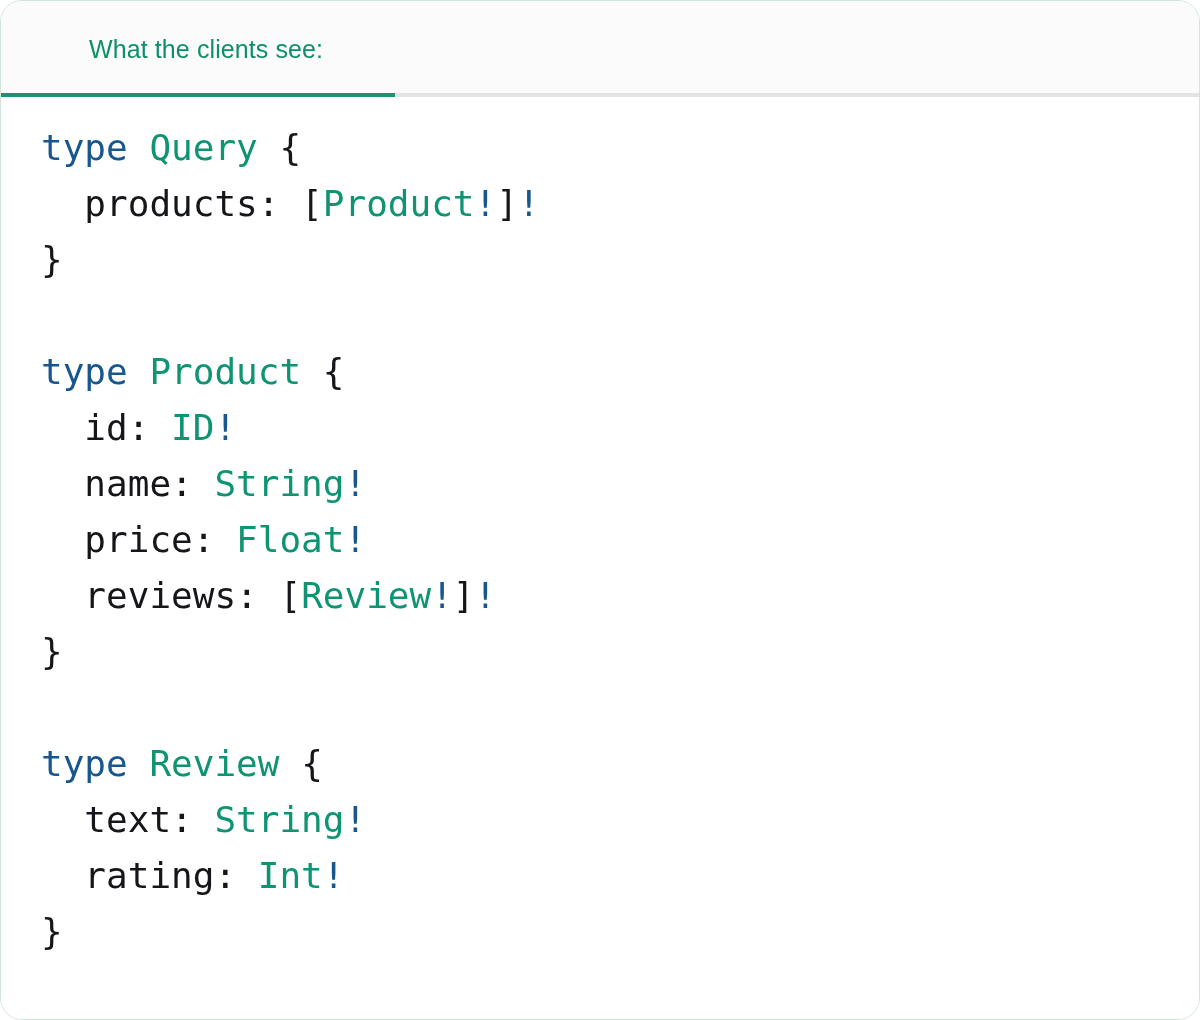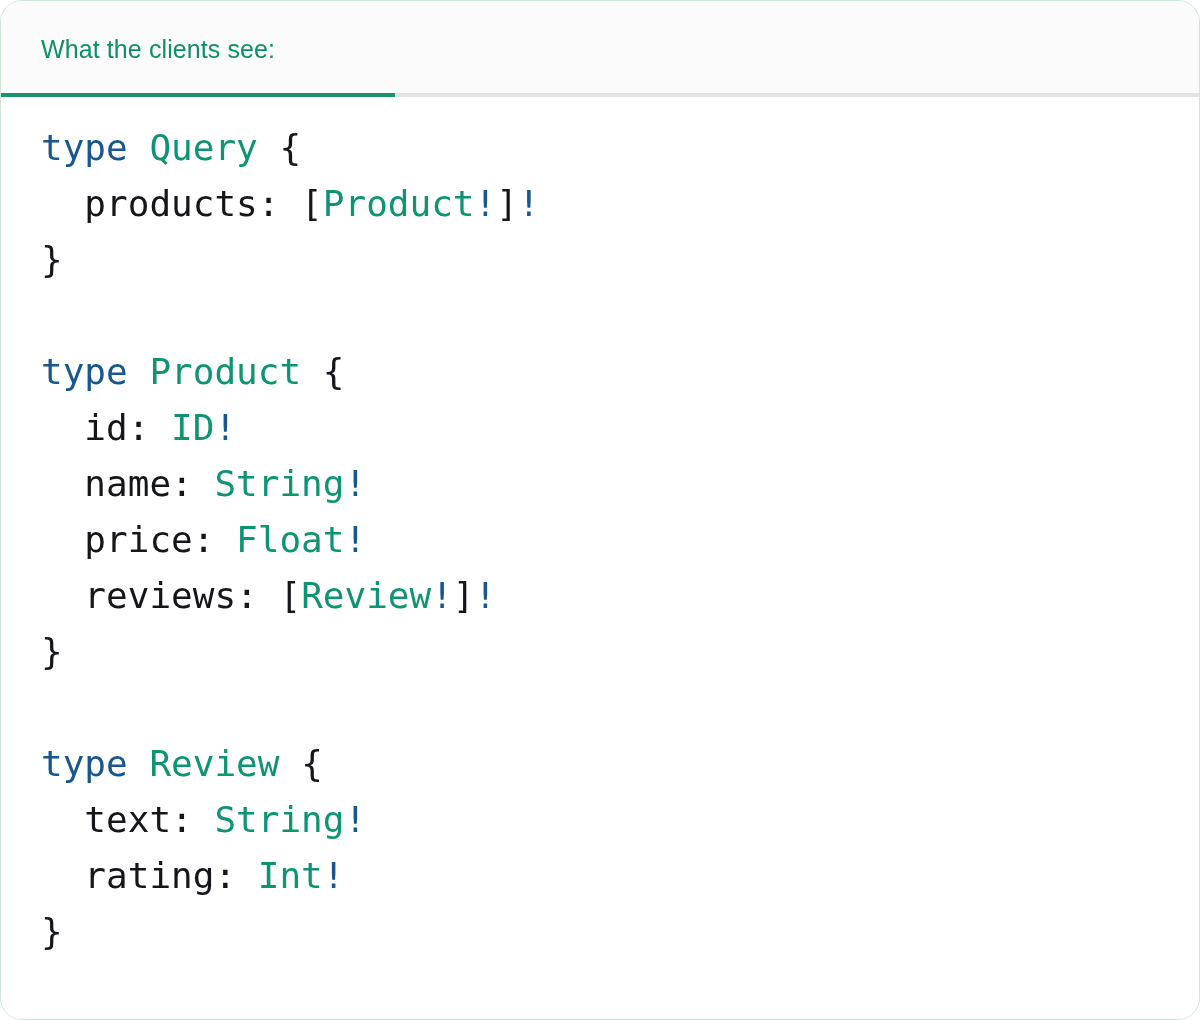--- a/index.html
+++ b/index.html
@@ -104,21 +104,21 @@
   .tok-punct    { color: #15161a; }
   .tok-bang     { color: #17578e; }
   .tok-plain    { color: #15161a; }
 </style>
 </head>
 <body>
 
 <div class="card" style="border-color: rgb(207, 230, 217); background: rgb(255, 255, 255);">
 
   <div class="card-header" style="background: rgb(251, 251, 251);">
-    <span class="tab-title" style="color: rgb(13, 144, 105);">What the clients see:</span>
+    <span class="tab-title" style="color: rgb(13, 144, 105); margin-left: 48px;">What the clients see:</span>
 
     <div class="header-rule" style="background: rgb(227, 227, 227);">
       <div class="header-rule-active" style="background: rgb(26, 148, 114);"></div>
     </div>
   </div>
 
   <div class="code-body">
     <pre class="code" id="code-block"><span class="code-line"><span class="tok-keyword" style="color: rgb(23, 87, 142);">type</span><span class="tok-plain" style="color: rgb(21, 22, 26);"> </span><span class="tok-typename" style="color: rgb(14, 148, 114);">Query</span><span class="tok-plain" style="color: rgb(21, 22, 26);"> </span><span class="tok-punct" style="color: rgb(21, 22, 26);">{</span></span><span class="code-line"><span class="tok-plain" style="color: rgb(21, 22, 26);">  </span><span class="tok-field" style="color: rgb(21, 22, 26);">products</span><span class="tok-punct" style="color: rgb(21, 22, 26);">: </span><span class="tok-punct" style="color: rgb(21, 22, 26);">[</span><span class="tok-type" style="color: rgb(14, 148, 114);">Product</span><span class="tok-bang" style="color: rgb(23, 87, 142);">!</span><span class="tok-punct" style="color: rgb(21, 22, 26);">]</span><span class="tok-bang" style="color: rgb(23, 87, 142);">!</span></span><span class="code-line"><span class="tok-punct" style="color: rgb(21, 22, 26);">}</span></span><span class="code-line blank">&nbsp;</span><span class="code-line"><span class="tok-keyword" style="color: rgb(23, 87, 142);">type</span><span class="tok-plain" style="color: rgb(21, 22, 26);"> </span><span class="tok-typename" style="color: rgb(14, 148, 114);">Product</span><span class="tok-plain" style="color: rgb(21, 22, 26);"> </span><span class="tok-punct" style="color: rgb(21, 22, 26);">{</span></span><span class="code-line"><span class="tok-plain" style="color: rgb(21, 22, 26);">  </span><span class="tok-field" style="color: rgb(21, 22, 26);">id</span><span class="tok-punct" style="color: rgb(21, 22, 26);">: </span><span class="tok-type" style="color: rgb(14, 148, 114);">ID</span><span class="tok-bang" style="color: rgb(23, 87, 142);">!</span></span><span class="code-line"><span class="tok-plain" style="color: rgb(21, 22, 26);">  </span><span class="tok-field" style="color: rgb(21, 22, 26);">name</span><span class="tok-punct" style="color: rgb(21, 22, 26);">: </span><span class="tok-type" style="color: rgb(14, 148, 114);">String</span><span class="tok-bang" style="color: rgb(23, 87, 142);">!</span></span><span class="code-line"><span class="tok-plain" style="color: rgb(21, 22, 26);">  </span><span class="tok-field" style="color: rgb(21, 22, 26);">price</span><span class="tok-punct" style="color: rgb(21, 22, 26);">: </span><span class="tok-type" style="color: rgb(14, 148, 114);">Float</span><span class="tok-bang" style="color: rgb(23, 87, 142);">!</span></span><span class="code-line"><span class="tok-plain" style="color: rgb(21, 22, 26);">  </span><span class="tok-field" style="color: rgb(21, 22, 26);">reviews</span><span class="tok-punct" style="color: rgb(21, 22, 26);">: </span><span class="tok-punct" style="color: rgb(21, 22, 26);">[</span><span class="tok-type" style="color: rgb(14, 148, 114);">Review</span><span class="tok-bang" style="color: rgb(23, 87, 142);">!</span><span class="tok-punct" style="color: rgb(21, 22, 26);">]</span><span class="tok-bang" style="color: rgb(23, 87, 142);">!</span></span><span class="code-line"><span class="tok-punct" style="color: rgb(21, 22, 26);">}</span></span><span class="code-line blank">&nbsp;</span><span class="code-line"><span class="tok-keyword" style="color: rgb(23, 87, 142);">type</span><span class="tok-plain" style="color: rgb(21, 22, 26);"> </span><span class="tok-typename" style="color: rgb(14, 148, 114);">Review</span><span class="tok-plain" style="color: rgb(21, 22, 26);"> </span><span class="tok-punct" style="color: rgb(21, 22, 26);">{</span></span><span class="code-line"><span class="tok-plain" style="color: rgb(21, 22, 26);">  </span><span class="tok-field" style="color: rgb(21, 22, 26);">text</span><span class="tok-punct" style="color: rgb(21, 22, 26);">: </span><span class="tok-type" style="color: rgb(14, 148, 114);">String</span><span class="tok-bang" style="color: rgb(23, 87, 142);">!</span></span><span class="code-line"><span class="tok-plain" style="color: rgb(21, 22, 26);">  </span><span class="tok-field" style="color: rgb(21, 22, 26);">rating</span><span class="tok-punct" style="color: rgb(21, 22, 26);">: </span><span class="tok-type" style="color: rgb(14, 148, 114);">Int</span><span class="tok-bang" style="color: rgb(23, 87, 142);">!</span></span><span class="code-line"><span class="tok-punct" style="color: rgb(21, 22, 26);">}</span></span></pre>
   </div>
 

